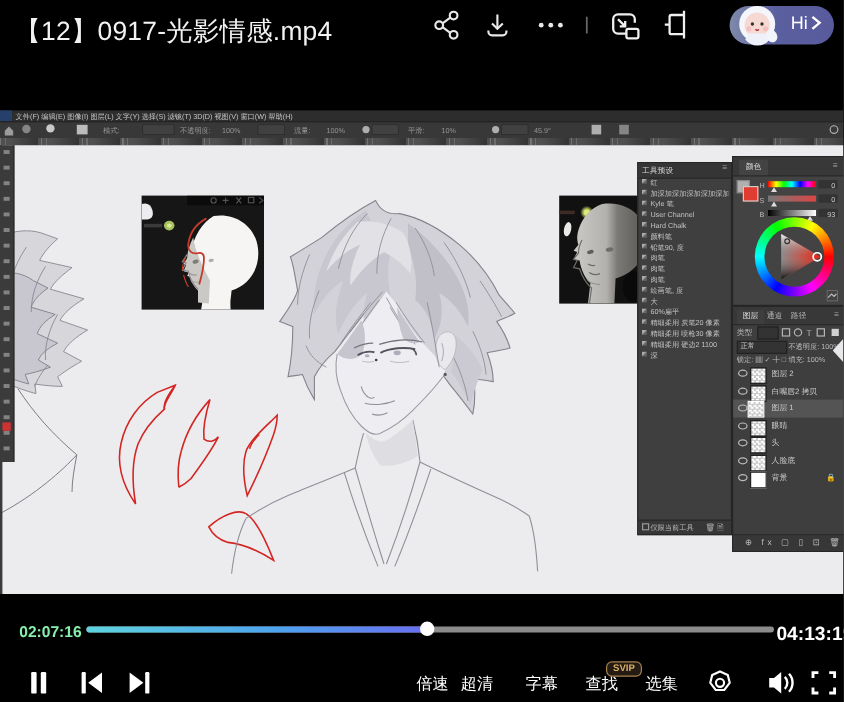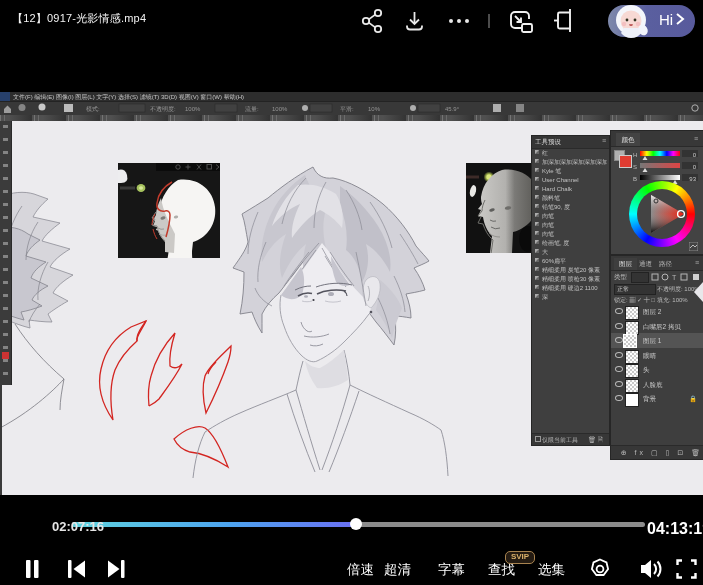--- a/index.html
+++ b/index.html
@@ -1,35 +1,35 @@
 <!DOCTYPE html>
 <html><head>
 <meta charset="utf-8">
 <style>
   html,body{margin:0;padding:0;background:#000;}
   #app{position:relative;width:703px;height:585px;background:#000;overflow:hidden;
        font-family:"Liberation Sans",sans-serif;}
   .abs{position:absolute;}
-  .title{left:12px;top:11px;color:#f2f2f2;font-size:11px;letter-spacing:.2px;}
+  .title{left:12px;top:11px;color:#f2f2f2;font-size:22px;letter-spacing:.2px;}
   .psmenu{left:0;top:92px;width:703px;height:9px;background:#2d2d2d;}
   .psopts{left:0;top:101px;width:703px;height:14px;background:#383838;border-top:1px solid #232323;}
   .pstabs{left:0;top:115px;width:703px;height:6px;background:#505050;
      background-image:repeating-linear-gradient(90deg,rgba(170,170,170,.4) 0 1px,transparent 1px 4px,rgba(170,170,170,.3) 4px 5px,transparent 5px 9px,rgba(30,30,30,.55) 31px 32px,transparent 32px 34px);}
   .canvas{left:0;top:121px;width:703px;height:374px;background:#ecebee;}
   .ltool{left:0;top:121px;width:11px;height:264px;background:#3b3b3b;border-right:1px solid #2a2a2a;z-index:2;
      background-image:repeating-linear-gradient(180deg,transparent 0 4px,rgba(190,190,190,.55) 4px 7px,transparent 7px 13px);background-size:5px 13px;background-position:3px 0;background-repeat:repeat-y;}
   .ref1{left:118px;top:163px;width:102px;height:95px;background:#161616;}
   .ref2{left:466px;top:163px;width:67px;height:90px;background:#111;}
   .tpanel{left:531px;top:135px;width:79px;height:311px;background:#3f3f3f;border:1px solid #262626;box-sizing:border-box;}
   .cpanel{left:610px;top:130px;width:93px;height:125px;background:#434343;border:1px solid #262626;border-right:none;box-sizing:border-box;}
   .lpanel{left:610px;top:255px;width:93px;height:205px;background:#3e3e3e;border:1px solid #262626;border-right:none;box-sizing:border-box;}
   .trow{position:absolute;left:3px;width:72px;height:9px;color:#c2c2c2;font-size:6px;line-height:9px;white-space:nowrap;overflow:hidden;}
   .trow:before{content:"";display:inline-block;width:4px;height:4px;margin-right:3px;
      background:linear-gradient(135deg,#aaa 40%,#666 60%);vertical-align:1px;}
-  .timeL{left:16px;top:519px;color:#e5e5e5;font-size:13px;font-weight:bold;z-index:6;margin-left:36px;}
+  .timeL{left:16px;top:519px;color:#86efac;font-size:13px;font-weight:bold;z-index:6;}
   .timeR{left:647px;top:520px;color:#fff;font-size:16px;font-weight:bold;z-index:6;}
   .barbg{left:72px;top:522px;width:573px;height:5px;background:#8b8b8b;border-radius:3px;z-index:4;}
   .barfill{left:72px;top:522px;width:285px;height:5px;border-radius:3px;z-index:4;
      background:linear-gradient(90deg,#5fd3de 0%,#4da4ef 55%,#6a6ef2 100%);}
   .knob{left:350px;top:518px;width:12px;height:12px;border-radius:50%;background:#fff;z-index:5;}
   .btxt{color:#fff;font-size:13.5px;top:561px;z-index:6;}
   .wm1{left:552px;top:508px;color:#453a36;font-size:24px;letter-spacing:0px;z-index:5;}
   .wm2{left:428px;top:534px;color:#534743;font-size:22.5px;font-family:"Liberation Mono",monospace;z-index:5;}
   .eye{position:absolute;width:7px;height:7px;}
   .eye:before{content:"";position:absolute;left:0;top:1px;width:6px;height:4px;border:1px solid #bbb;border-radius:50%;}

